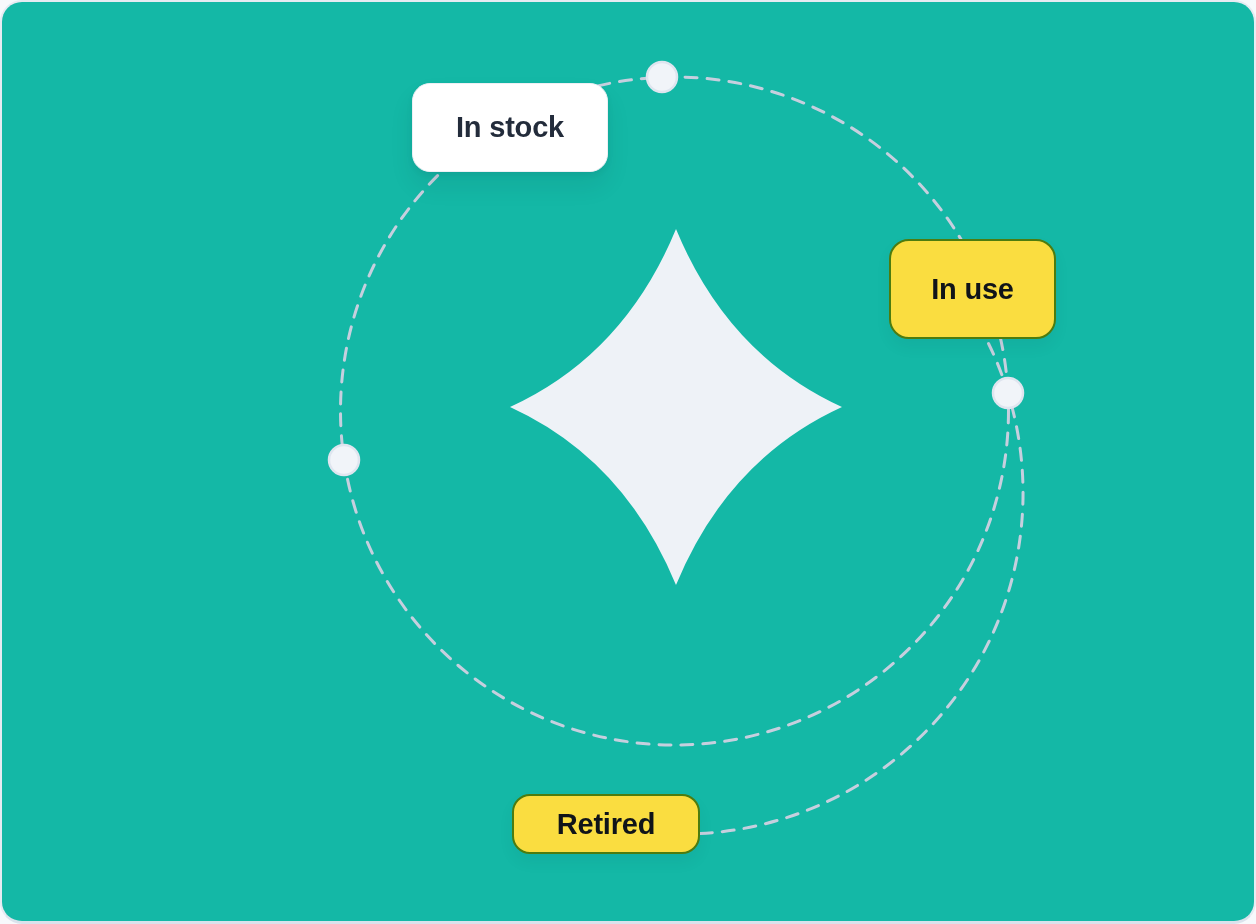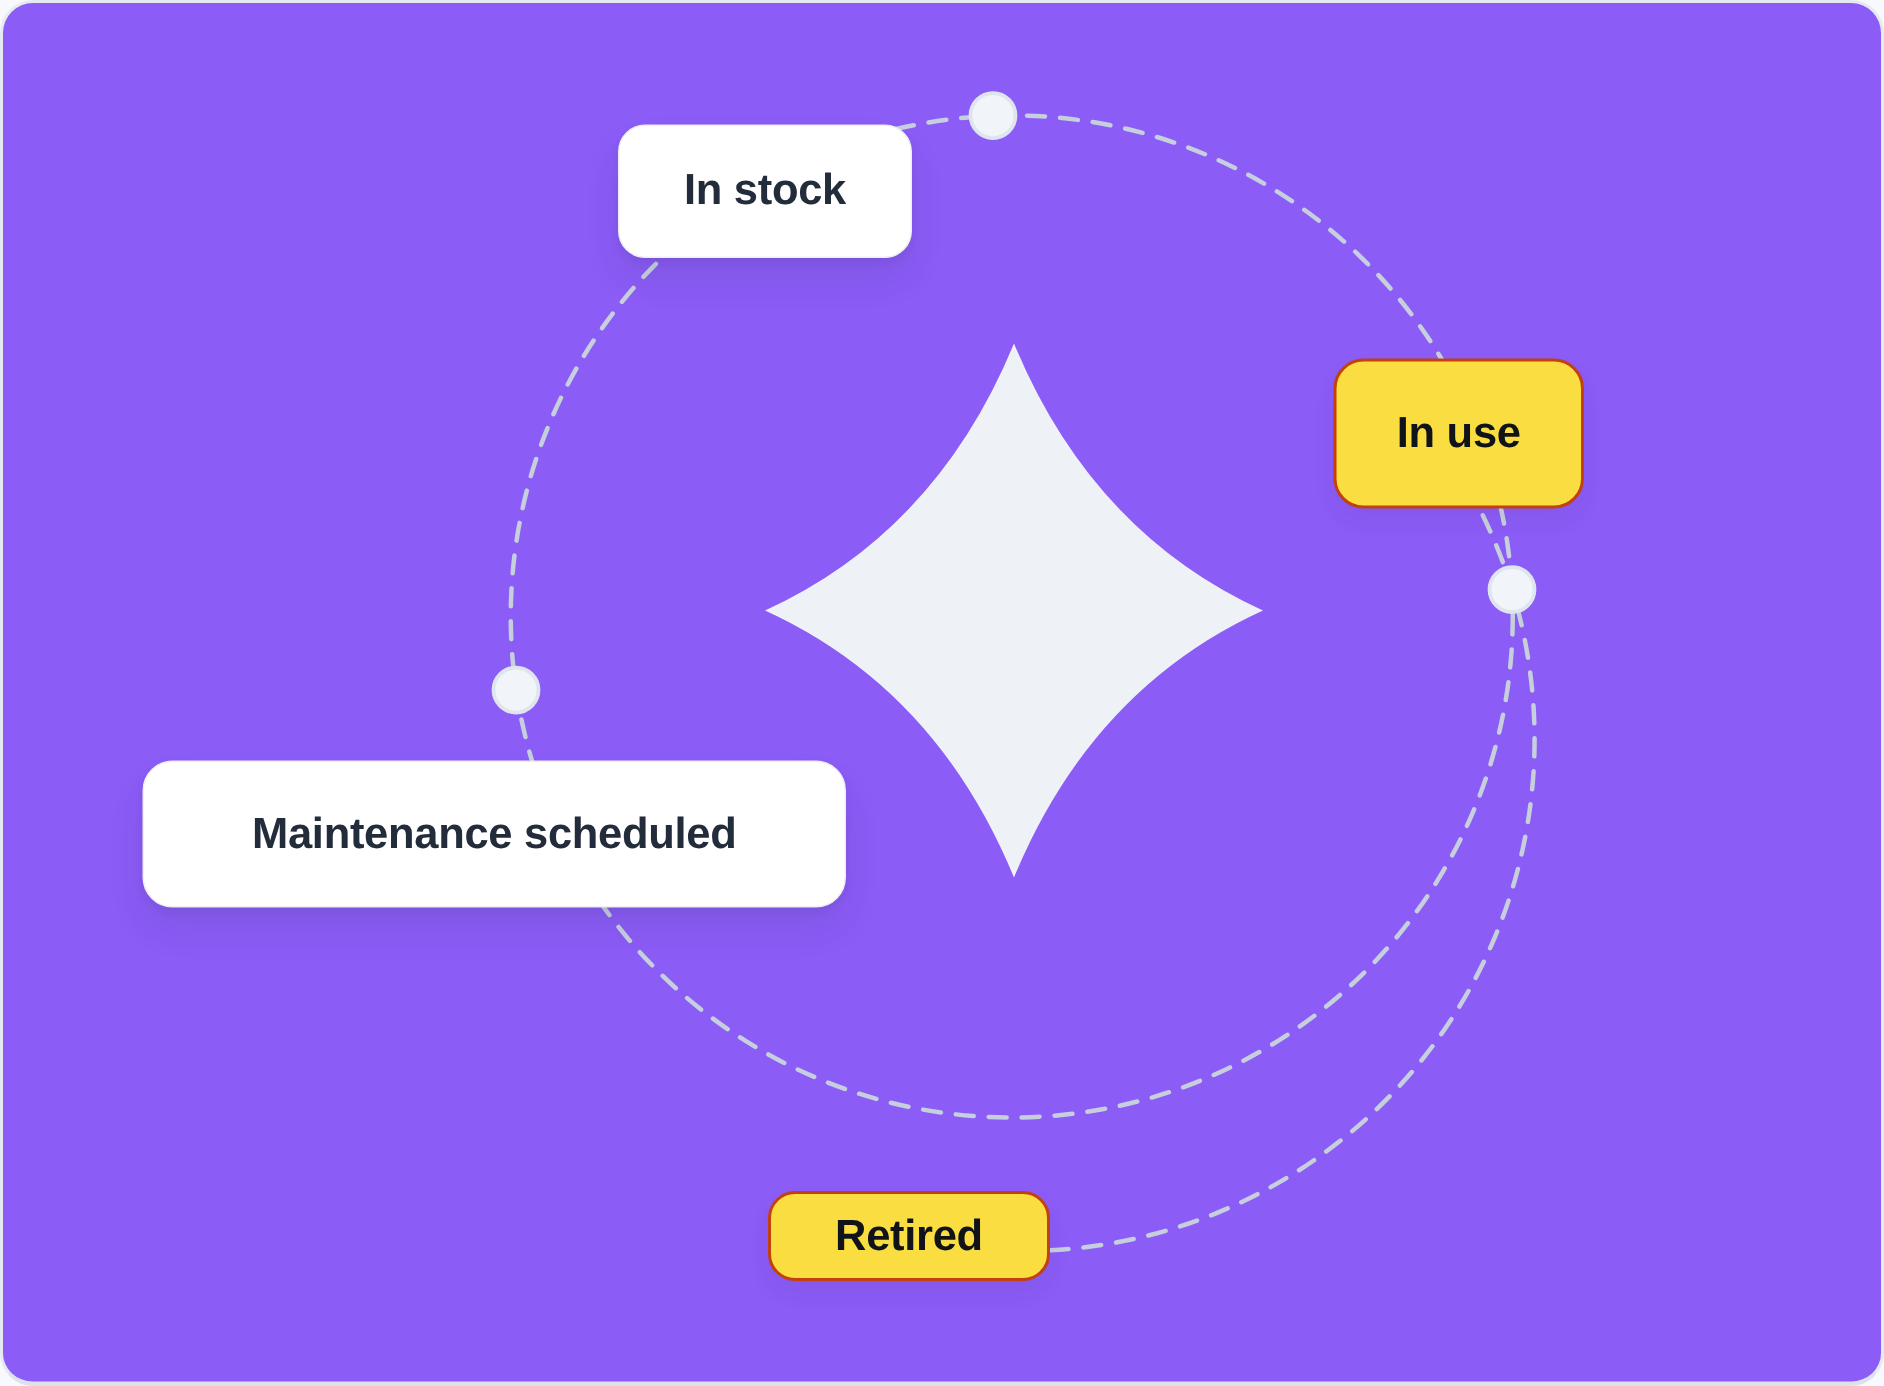--- a/index.html
+++ b/index.html
@@ -6,21 +6,21 @@
     margin: 0;
     padding: 0;
     background: #f7f9fc;
     font-family: "Liberation Sans", "DejaVu Sans", sans-serif;
   }
   .canvas {
     position: relative;
     width: 1256px;
     height: 924px;
     box-sizing: border-box;
-    background: #8b5cf6;
+    background: #14b8a6;
     border: 2px solid #e6ebf2;
     border-bottom: 3px solid #dbe2ec;
     border-radius: 22px;
     overflow: hidden;
   }
   .orbit-svg {
     position: absolute;
     left: 0;
     top: 0;
     width: 1256px;
@@ -41,21 +41,21 @@
   }
   .card.white {
     background: #ffffff;
     border: 1.5px solid #edeff4;
     border-radius: 18px;
     color: #232c3b;
     box-shadow: 0 14px 24px rgba(15, 23, 42, 0.08), 0 3px 6px rgba(15, 23, 42, 0.05);
   }
   .card.yellow {
     background: #fadd40;
-    border: 2px solid #c2410c;
+    border: 2px solid #4d7c0f;
     border-radius: 18px;
     color: #101419;
     box-shadow: 0 8px 16px rgba(15, 23, 42, 0.05);
   }
   .card.in-stock      { left: 410px; top: 81px;  width: 196px; height: 89px; }
   .card.in-use        { left: 887px; top: 237px; width: 167px; height: 100px; border-radius: 20px; }
   .card.maintenance   { left: 93px;  top: 505px; width: 469px; height: 98px; border-radius: 20px; }
   .card.retired       { left: 510px; top: 792px; width: 188px; height: 60px; }
 </style>
 </head>
@@ -81,21 +81,18 @@
   </svg>
 
   <div class="card white in-stock">
     <span>In stock</span>
   </div>
 
   <div class="card yellow in-use">
     <span>In use</span>
   </div>
 
-  <div class="card white maintenance">
-    <span>Maintenance scheduled</span>
-  </div>
 
   <div class="card yellow retired">
     <span>Retired</span>
   </div>
 
 </div>
 
 </body></html>

